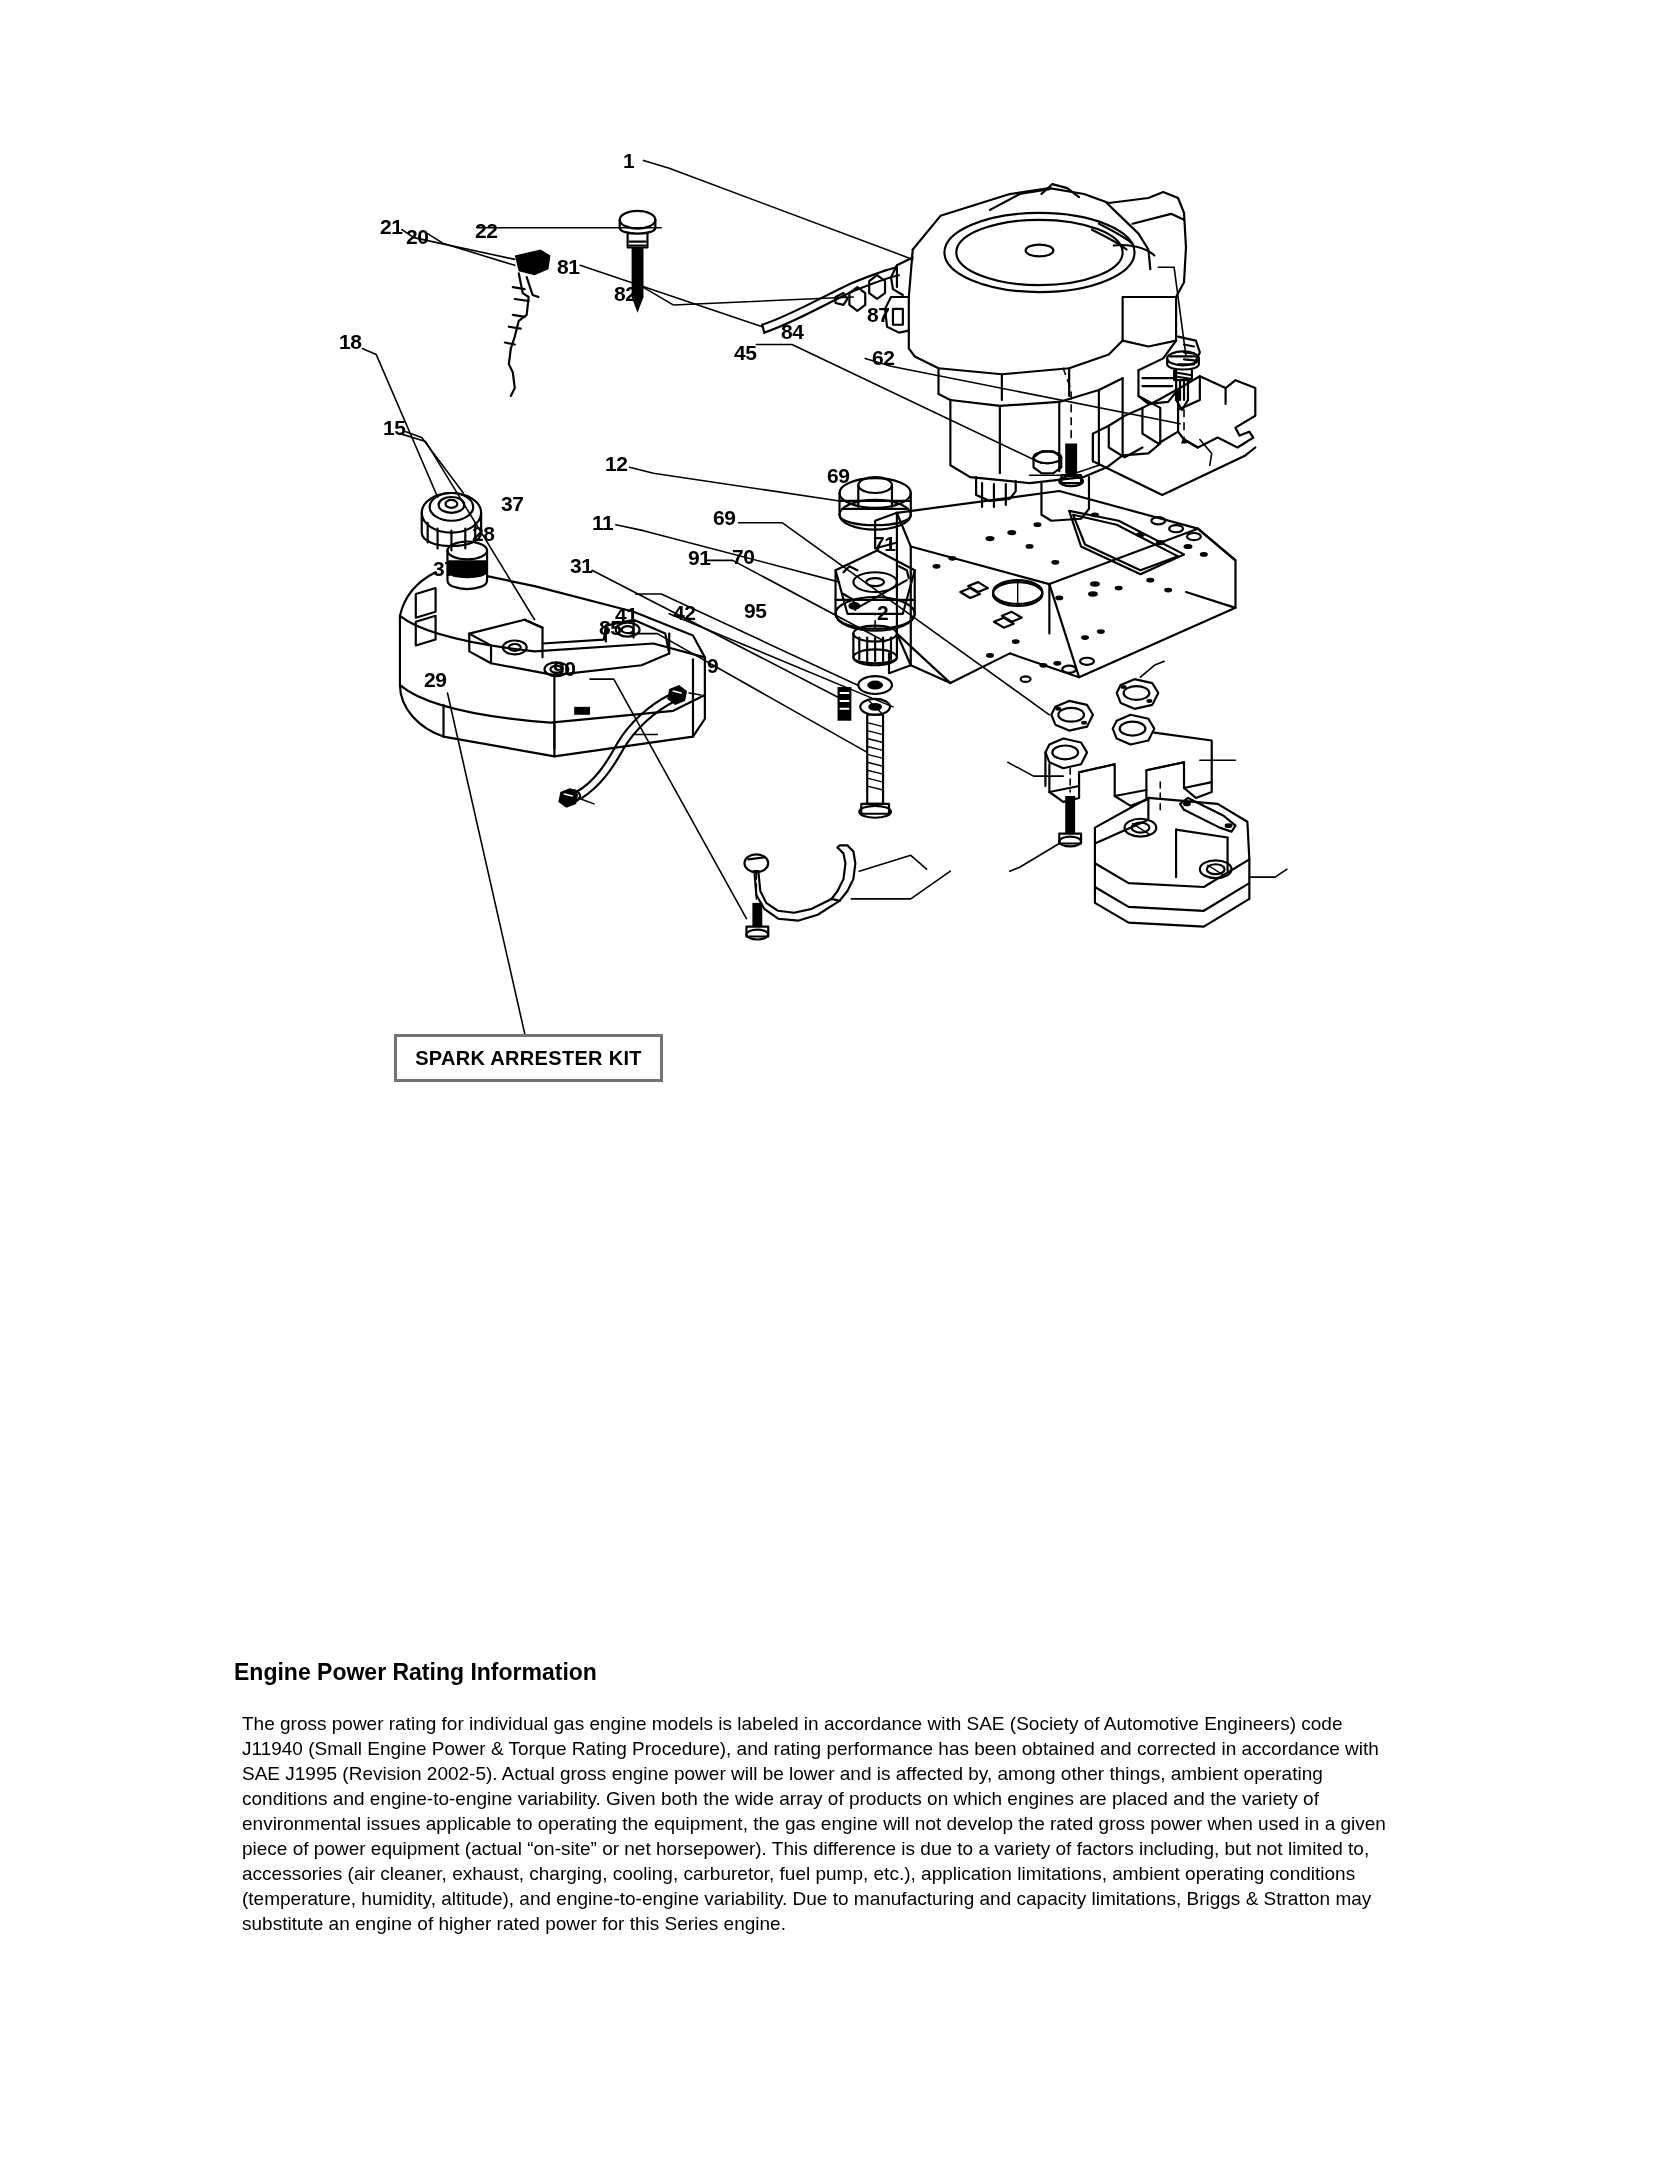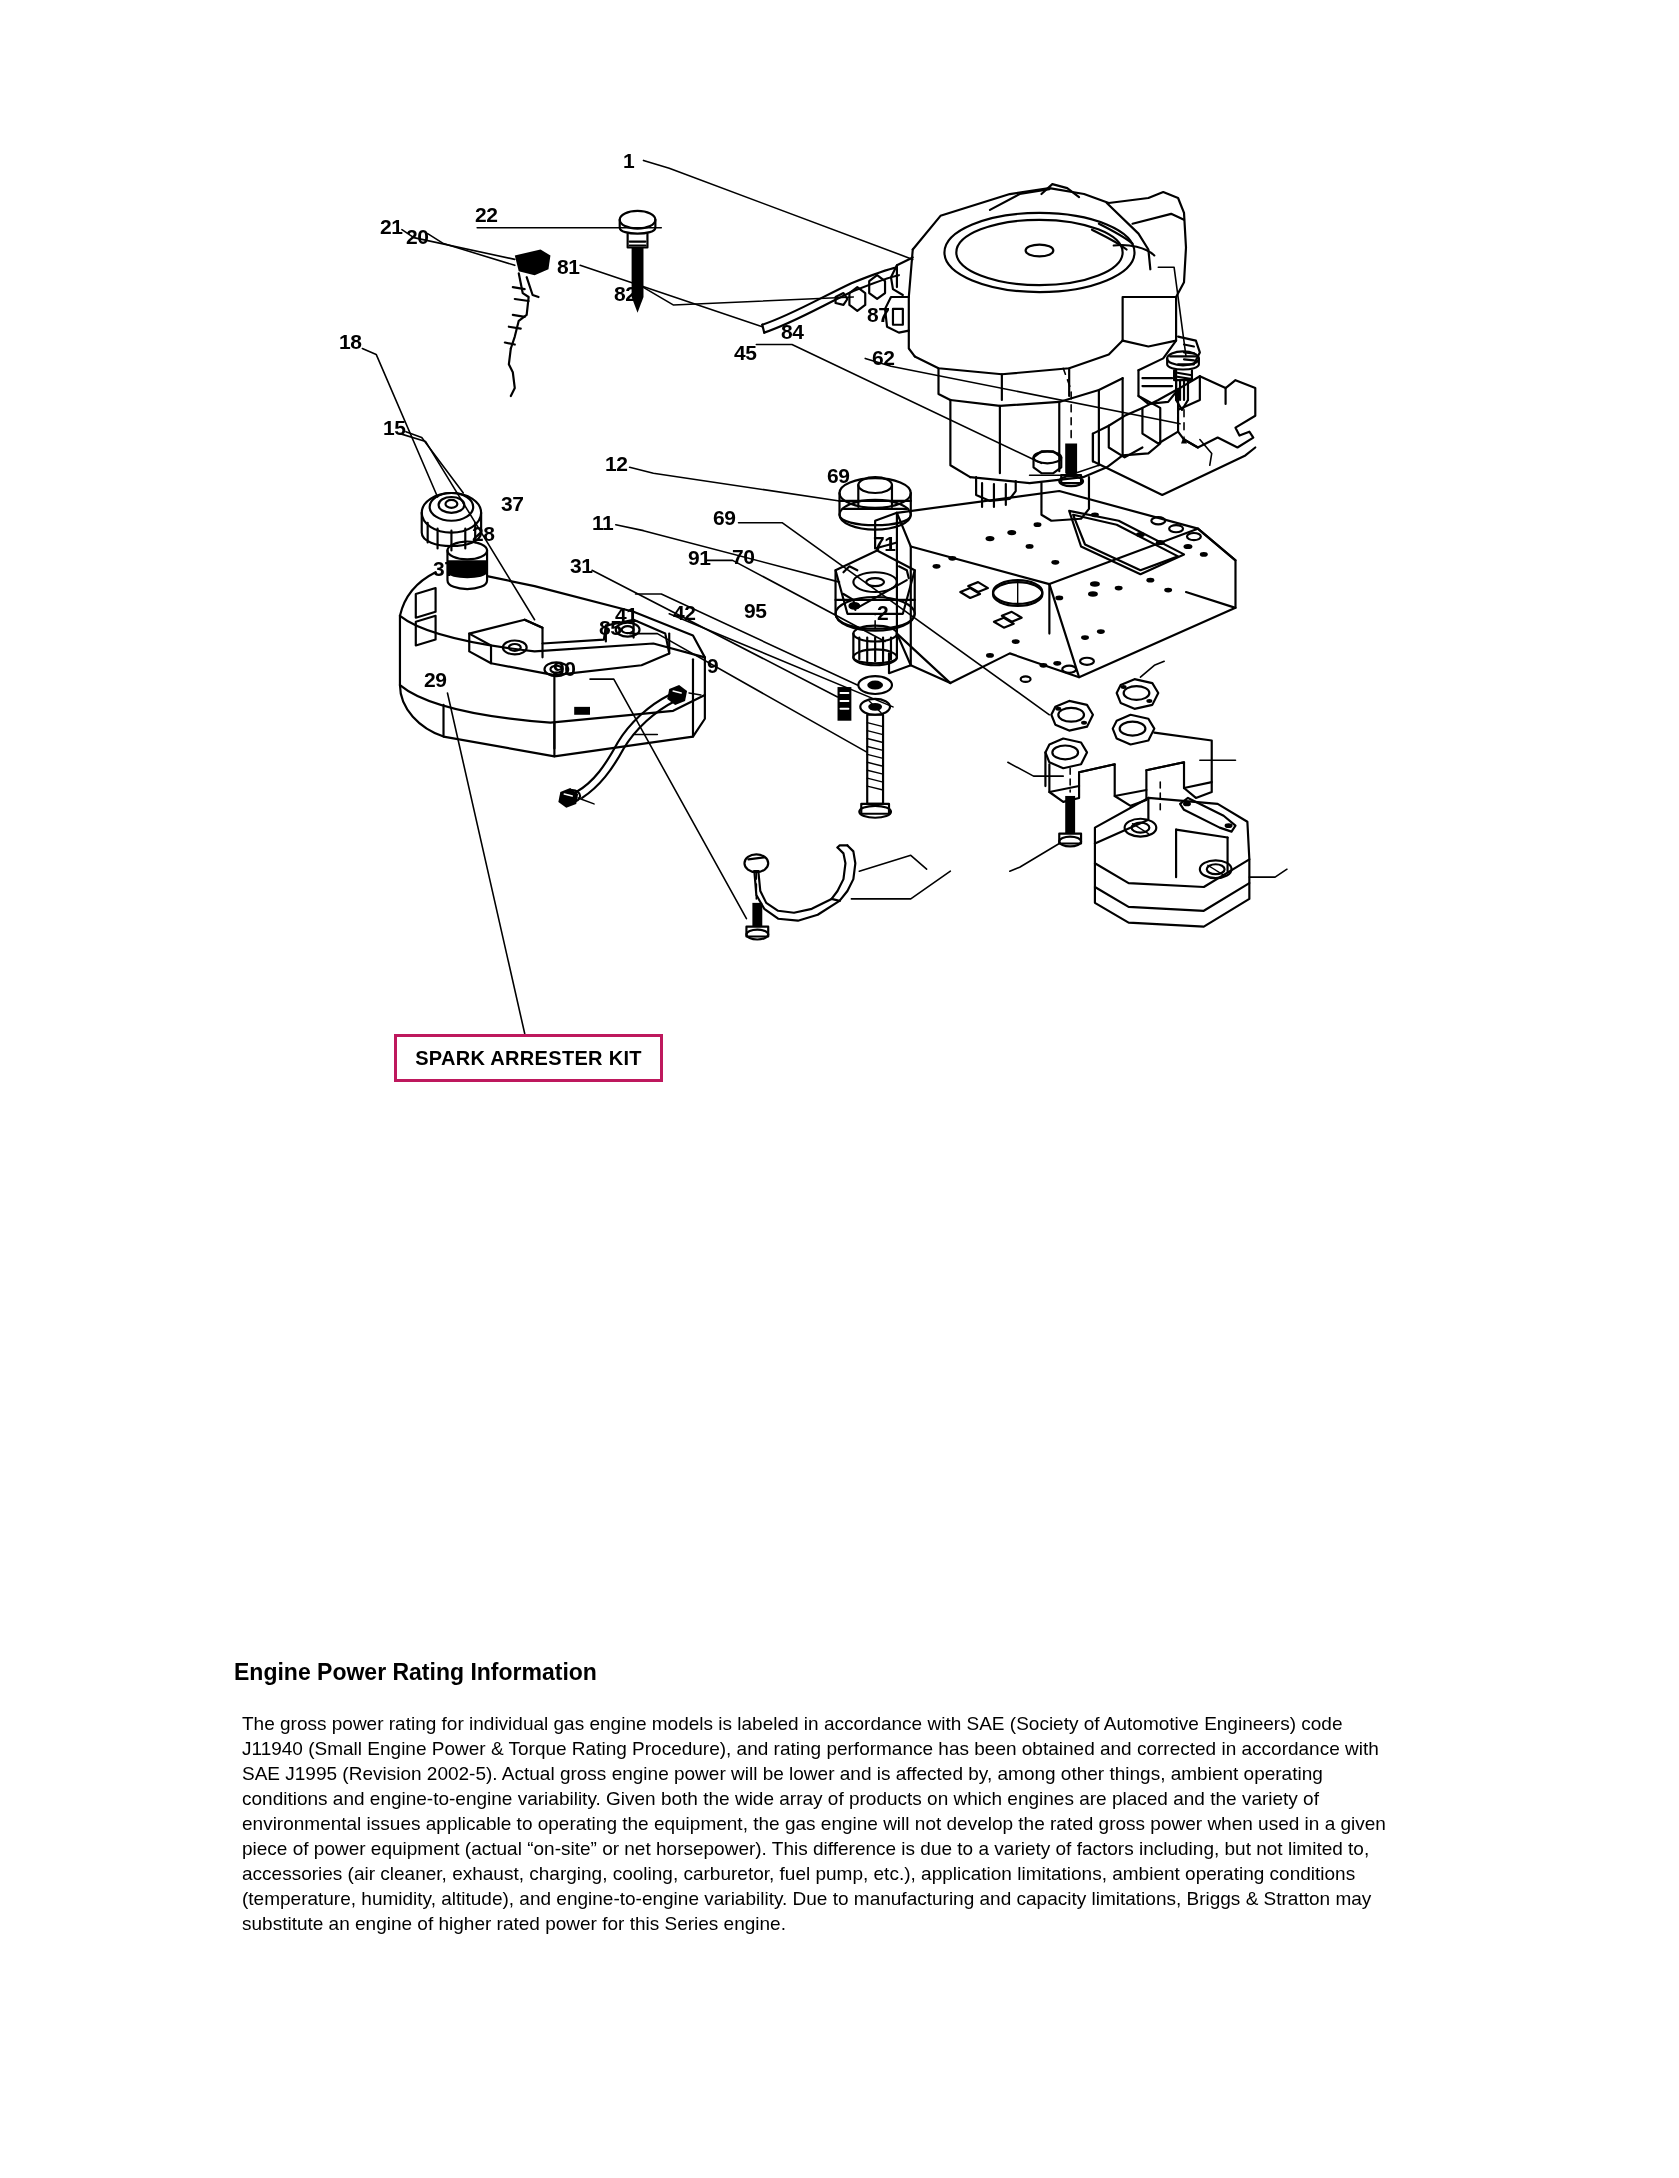--- a/index.html
+++ b/index.html
@@ -13,21 +13,21 @@
   
   .cn{
     position:absolute;font-family:"Liberation Sans",sans-serif;
     font-weight:bold;font-size:21px;line-height:21px;color:#000;
     letter-spacing:-0.5px;white-space:nowrap;
   }
 
   
   #spark-box{
     position:absolute;left:394px;top:1034px;width:263px;height:42px;
-    border:3px solid #be185d;background:#fff;
+    border:3px solid #737373;background:#fff;
     display:flex;align-items:center;justify-content:center;
   }
   #spark-box span{
     font-family:"Liberation Sans",sans-serif;font-weight:bold;
     font-size:20px;letter-spacing:0.3px;color:#000;white-space:nowrap;
   }
 
   
   #power-info{
     position:absolute;left:234px;top:1659px;width:1168px;
@@ -472,21 +472,21 @@
       <path d="M640 742 L664 742" stroke-width="1.6" transform="translate(0,0)"></path>
 
       <path d="M452 700 L530 1044" stroke-width="1.6"></path>
 
     </g>
   </svg>
 
   <div class="cn" style="left:623px;top:150px;">1</div>
   <div class="cn" style="left:380px;top:216px;">21</div>
   <div class="cn" style="left:406px;top:226px;">20</div>
-  <div class="cn" style="left:475px;top:204px;">22</div>
+  <div class="cn" style="left:475px;top:220px;">22</div>
   <div class="cn" style="left:557px;top:256px;">81</div>
   <div class="cn" style="left:614px;top:283px;">82</div>
   <div class="cn" style="left:867px;top:260px;margin-top:44px;">87</div>
   <div class="cn" style="left:781px;top:321px;">84</div>
   <div class="cn" style="left:734px;top:342px;">45</div>
   <div class="cn" style="left:872px;top:347px;">62</div>
   <div class="cn" style="left:339px;top:331px;">18</div>
   <div class="cn" style="left:383px;top:417px;">15</div>
   <div class="cn" style="left:605px;top:453px;">12</div>
   <div class="cn" style="left:592px;top:512px;">11</div>

